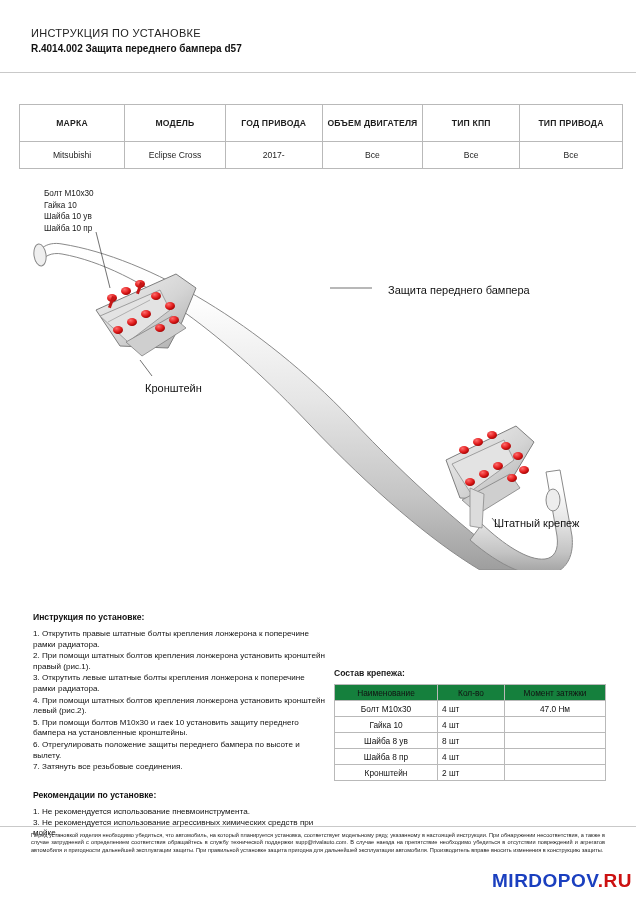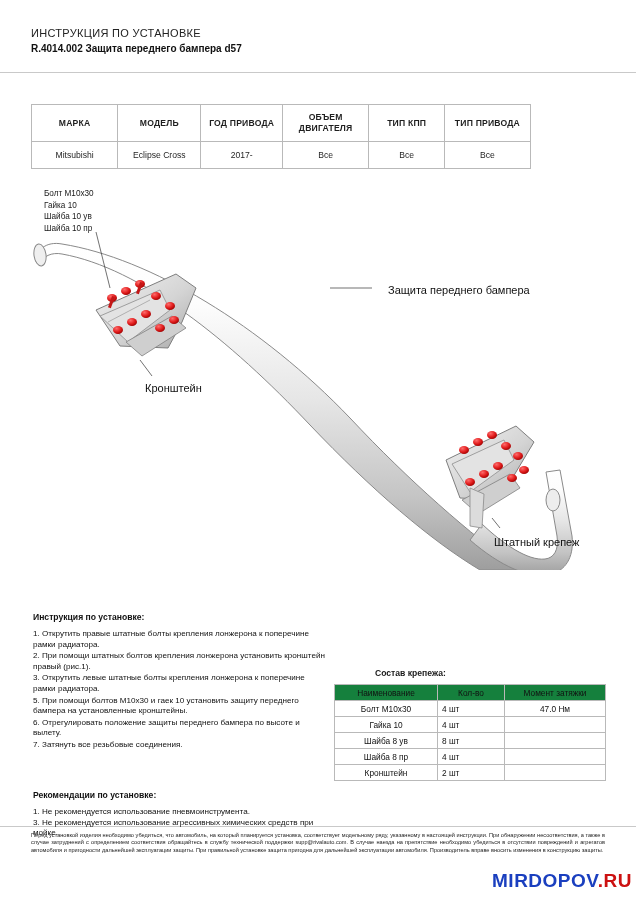--- a/index.html
+++ b/index.html
@@ -16,21 +16,21 @@
   
   .hdr { position:absolute; left:31px; top:27px; }
   .hdr .t1 { font-size:11px; letter-spacing:.3px; color:#222; }
   .hdr .t2 { font-size:10px; font-weight:bold; margin-top:4px; color:#111; }
 
   .rule { position:absolute; left:0; width:636px; height:1px; background:#c9c9c9; }
   .rule.top { top:72px; }
   .rule.bottom { top:826px; }
 
   
-  .spec { position:absolute; left:31px; top:104px; width:500px;
+  .spec { position:absolute; left:19px; top:104px; width:604px;
           border-collapse:collapse; }
   .spec th, .spec td {
     border:1px solid #b9b9b9;
     text-align:center;
     font-size:8.6px;
     color:#1f1f1f;
     padding:0;
     height:36px;
     vertical-align:middle;
   }
@@ -56,21 +56,21 @@
   .instr { position:absolute; left:33px; top:612px; width:295px; }
   .instr ol { margin:7px 0 0 0; padding:0; list-style:none; }
   .instr li { font-size:8.1px; line-height:10.6px; margin-bottom:1px; color:#111; }
 
   .recs { position:absolute; left:33px; top:790px; width:300px; }
   .recs ol { margin:7px 0 0 0; padding:0; list-style:none; }
   .recs li { font-size:8.1px; line-height:10.6px; color:#111; }
 
   
   .fast { position:absolute; left:334px; top:668px; width:272px; }
-  .fast .cap { font-size:8.6px; font-weight:bold; margin-bottom:6px;margin-left:41px; }
+  .fast .cap { font-size:8.6px; font-weight:bold; margin-bottom:6px; }
   .fast table { border-collapse:collapse; width:272px; }
   .fast th, .fast td {
     border:1px solid #b9b9b9;
     font-size:8.3px;
     height:15px;
     padding:0 4px;
     color:#111;
   }
   .fast th { font-weight:normal; text-align:center; background:#15803d; }
   .fast td.n { text-align:center; }
@@ -213,28 +213,29 @@
         <ellipse cx="524" cy="300" rx="5" ry="4" fill="url(#boltg)"></ellipse>
       </g>
       <path d="M492 348 L 500 358" stroke="#333" stroke-width=".7" fill="none"></path>
     </g>
 
     <path d="M330 118 L 372 118" stroke="#333" stroke-width=".7" fill="none"></path>
   </svg>
 
   <div class="lbl" style="left:145px; top:382px;">Кронштейн</div>
   <div class="lbl" style="left:388px; top:284px;">Защита переднего бампера</div>
-  <div class="lbl" style="left:494px; top:536px;">Штатный крепеж</div>
+  <div class="lbl" style="left:494px; top:517px;">Штатный крепеж</div>
 
   <div class="instr">
     <div class="sect-title">Инструкция по установке:</div>
     <ol>
       <li>1. Открутить правые штатные болты крепления лонжерона к поперечине рамки радиатора.</li>
       <li>2. При помощи штатных болтов крепления лонжерона установить кронштейн правый (рис.1).</li>
       <li>3. Открутить левые штатные болты крепления лонжерона к поперечине рамки радиатора.</li>
+      <li>4. При помощи штатных болтов крепления лонжерона установить кронштейн левый (рис.2).</li>
       <li>5. При помощи болтов М10х30 и гаек 10 установить защиту переднего бампера на установленные кронштейны.</li>
       <li>6. Отрегулировать положение защиты переднего бампера по высоте и вылету.</li>
       <li>7. Затянуть все резьбовые соединения.</li>
     </ol>
   </div>
 
   <div class="recs">
     <div class="sect-title">Рекомендации по установке:</div>
     <ol>
       <li>1. Не рекомендуется использование пневмоинструмента.</li>

